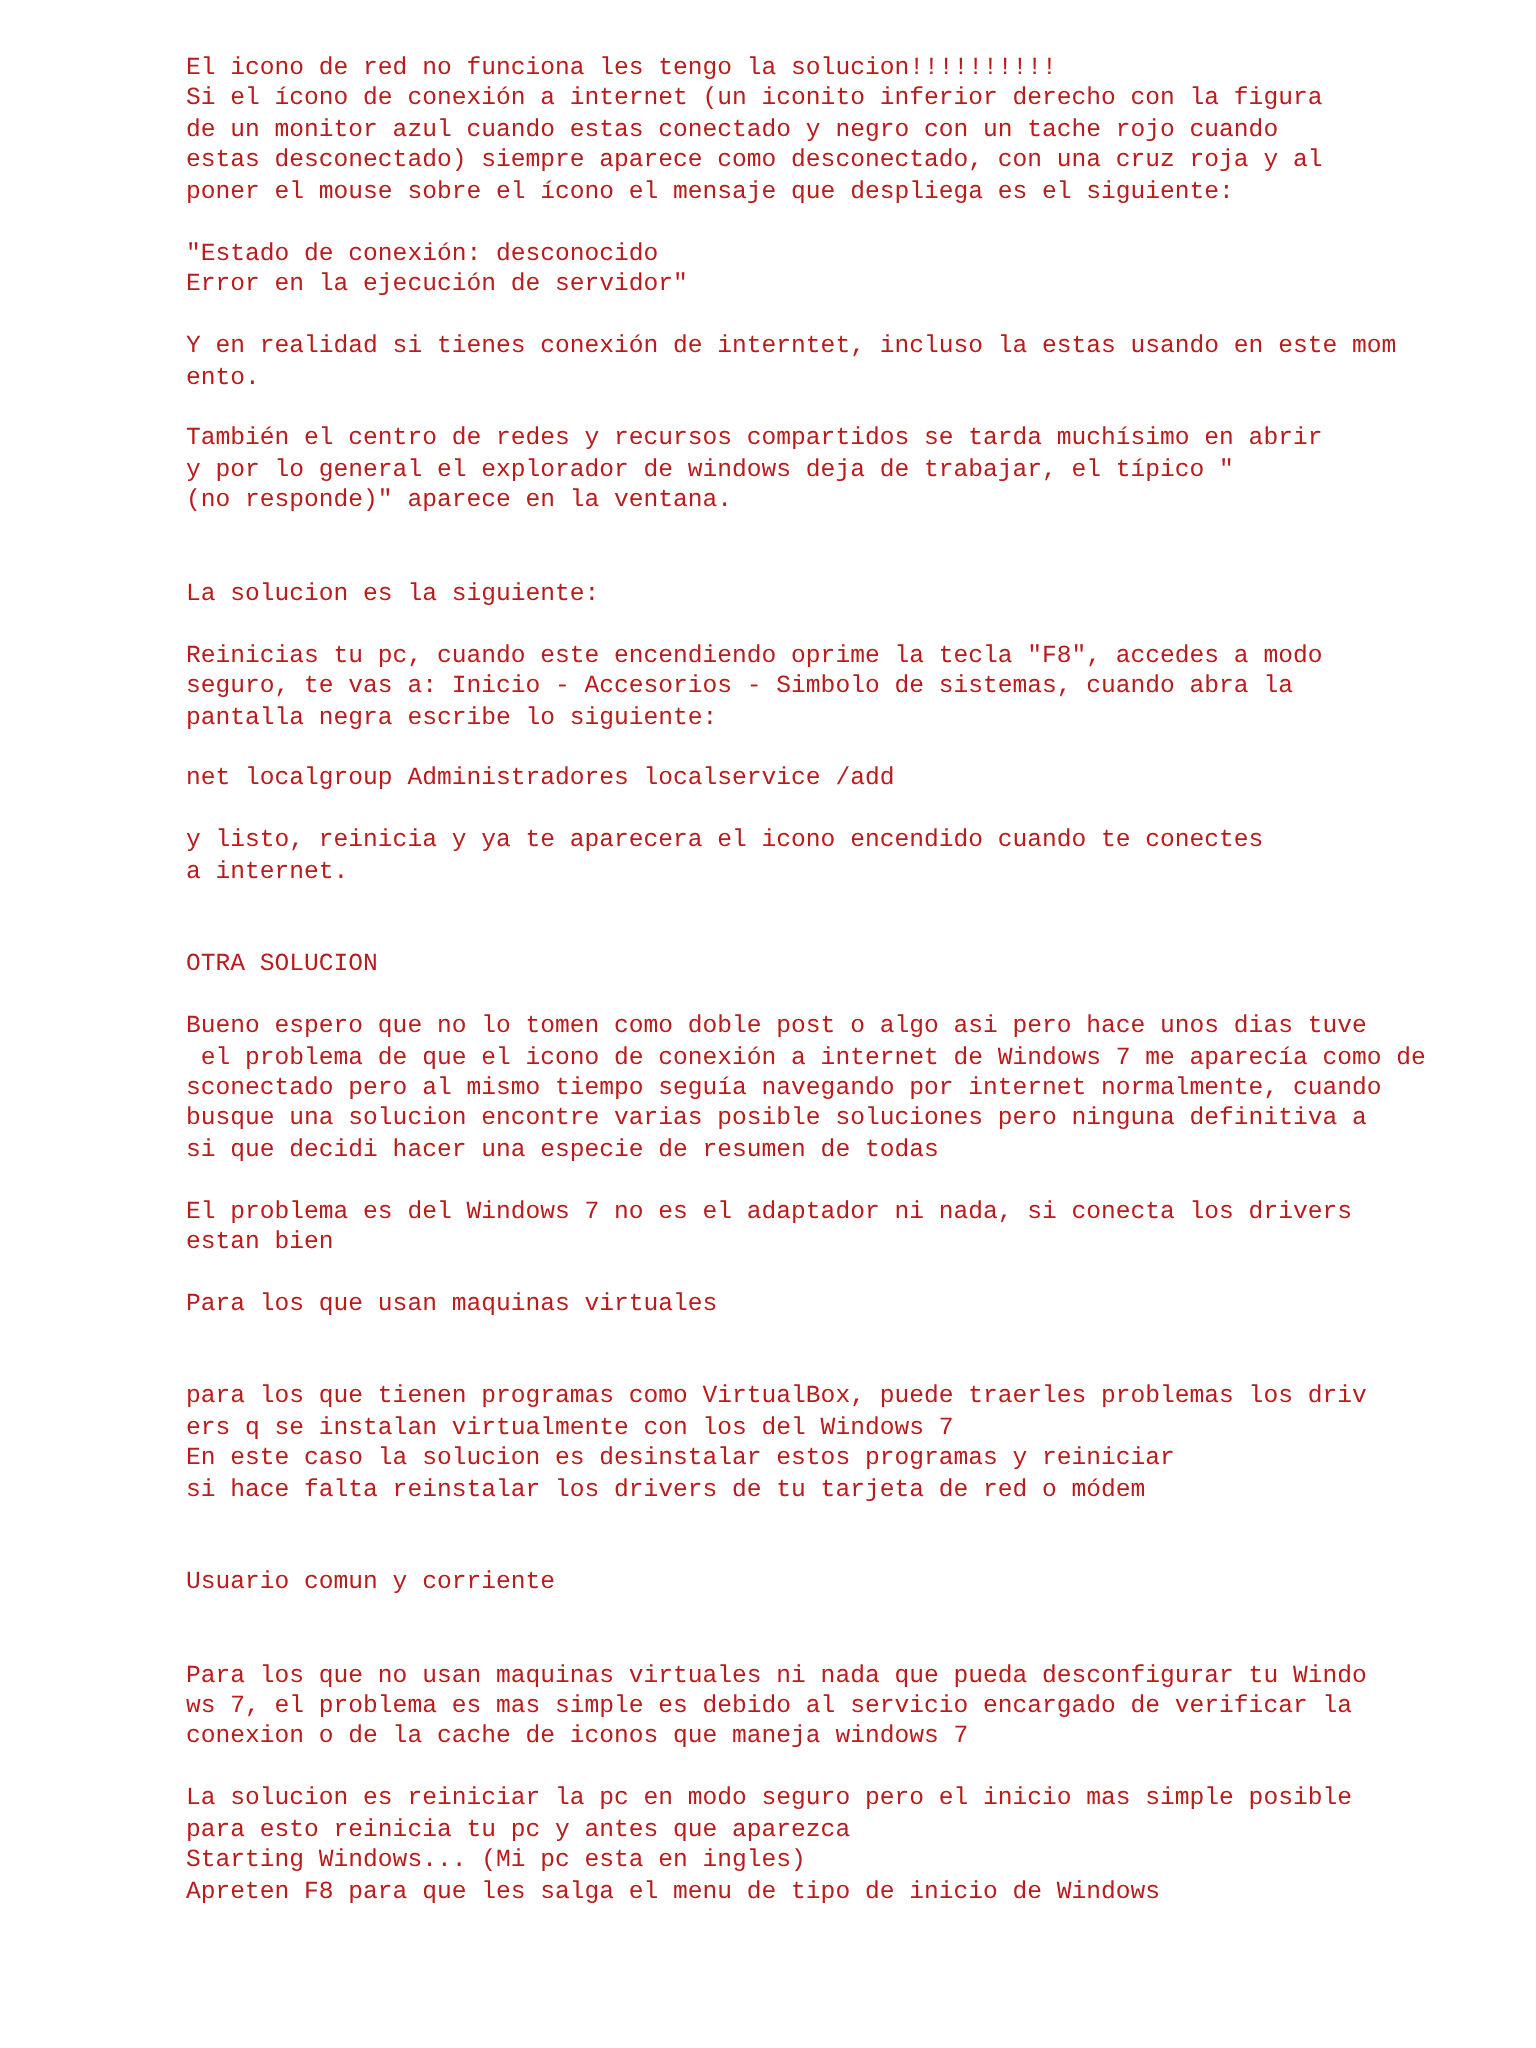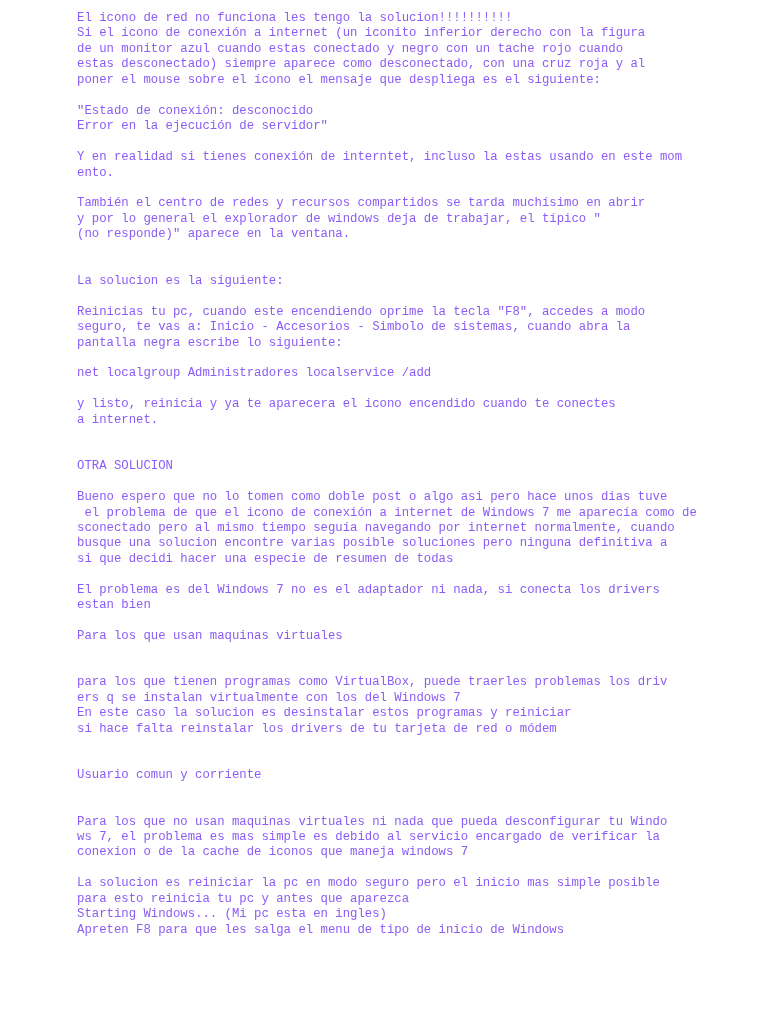--- a/index.html
+++ b/index.html
@@ -9,26 +9,26 @@
     background: #ffffff;
   }
   .page {
     position: relative;
     width: 768px;
     height: 1024px;
     background: #ffffff;
     overflow: hidden;
   }
   .doc-text {
-    margin: 0;
+    margin: 16px;
     padding: 11px 0 0 77px;
     font-family: "Liberation Mono", "DejaVu Sans Mono", monospace;
     font-size: 12.3px;
     line-height: 15.45px;
-    color: #8b5cf6;
+    color: #b91c1c;
     white-space: pre;
   }
 </style>
 </head>
 <body>
 
 <div class="page">
   <pre class="doc-text">El icono de red no funciona les tengo la solucion!!!!!!!!!!
 Si el ícono de conexión a internet (un iconito inferior derecho con la figura
 de un monitor azul cuando estas conectado y negro con un tache rojo cuando

